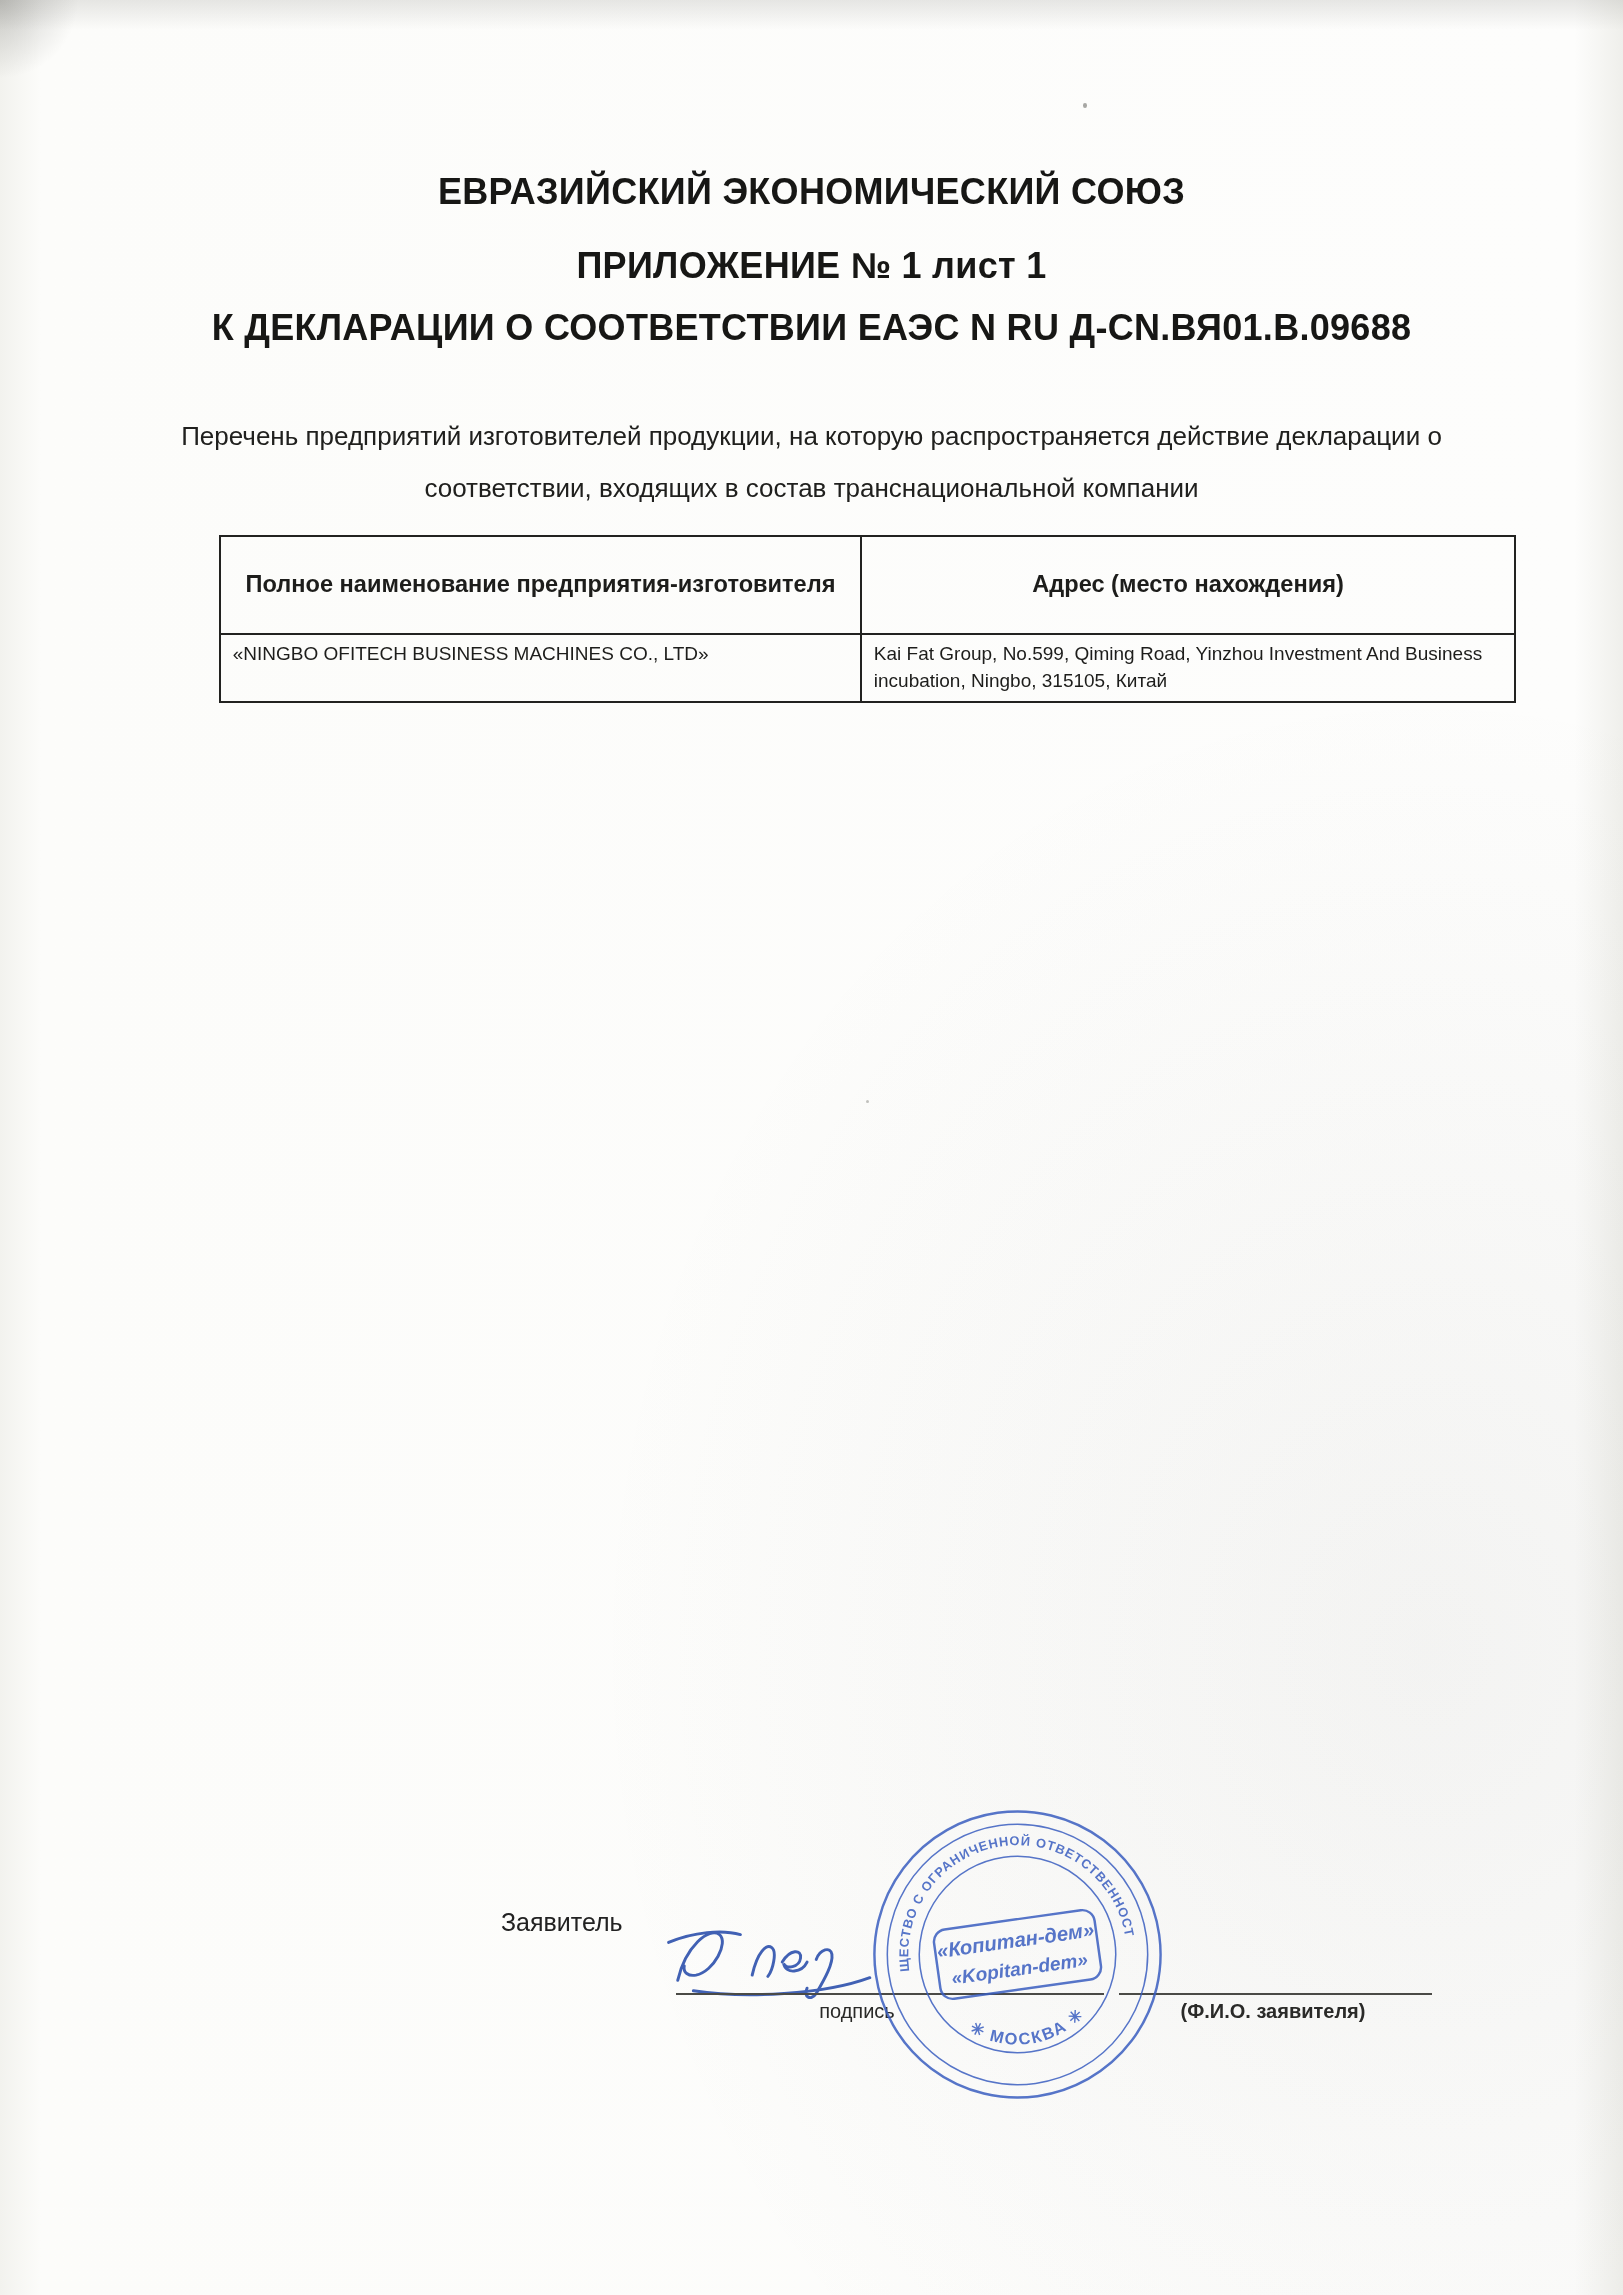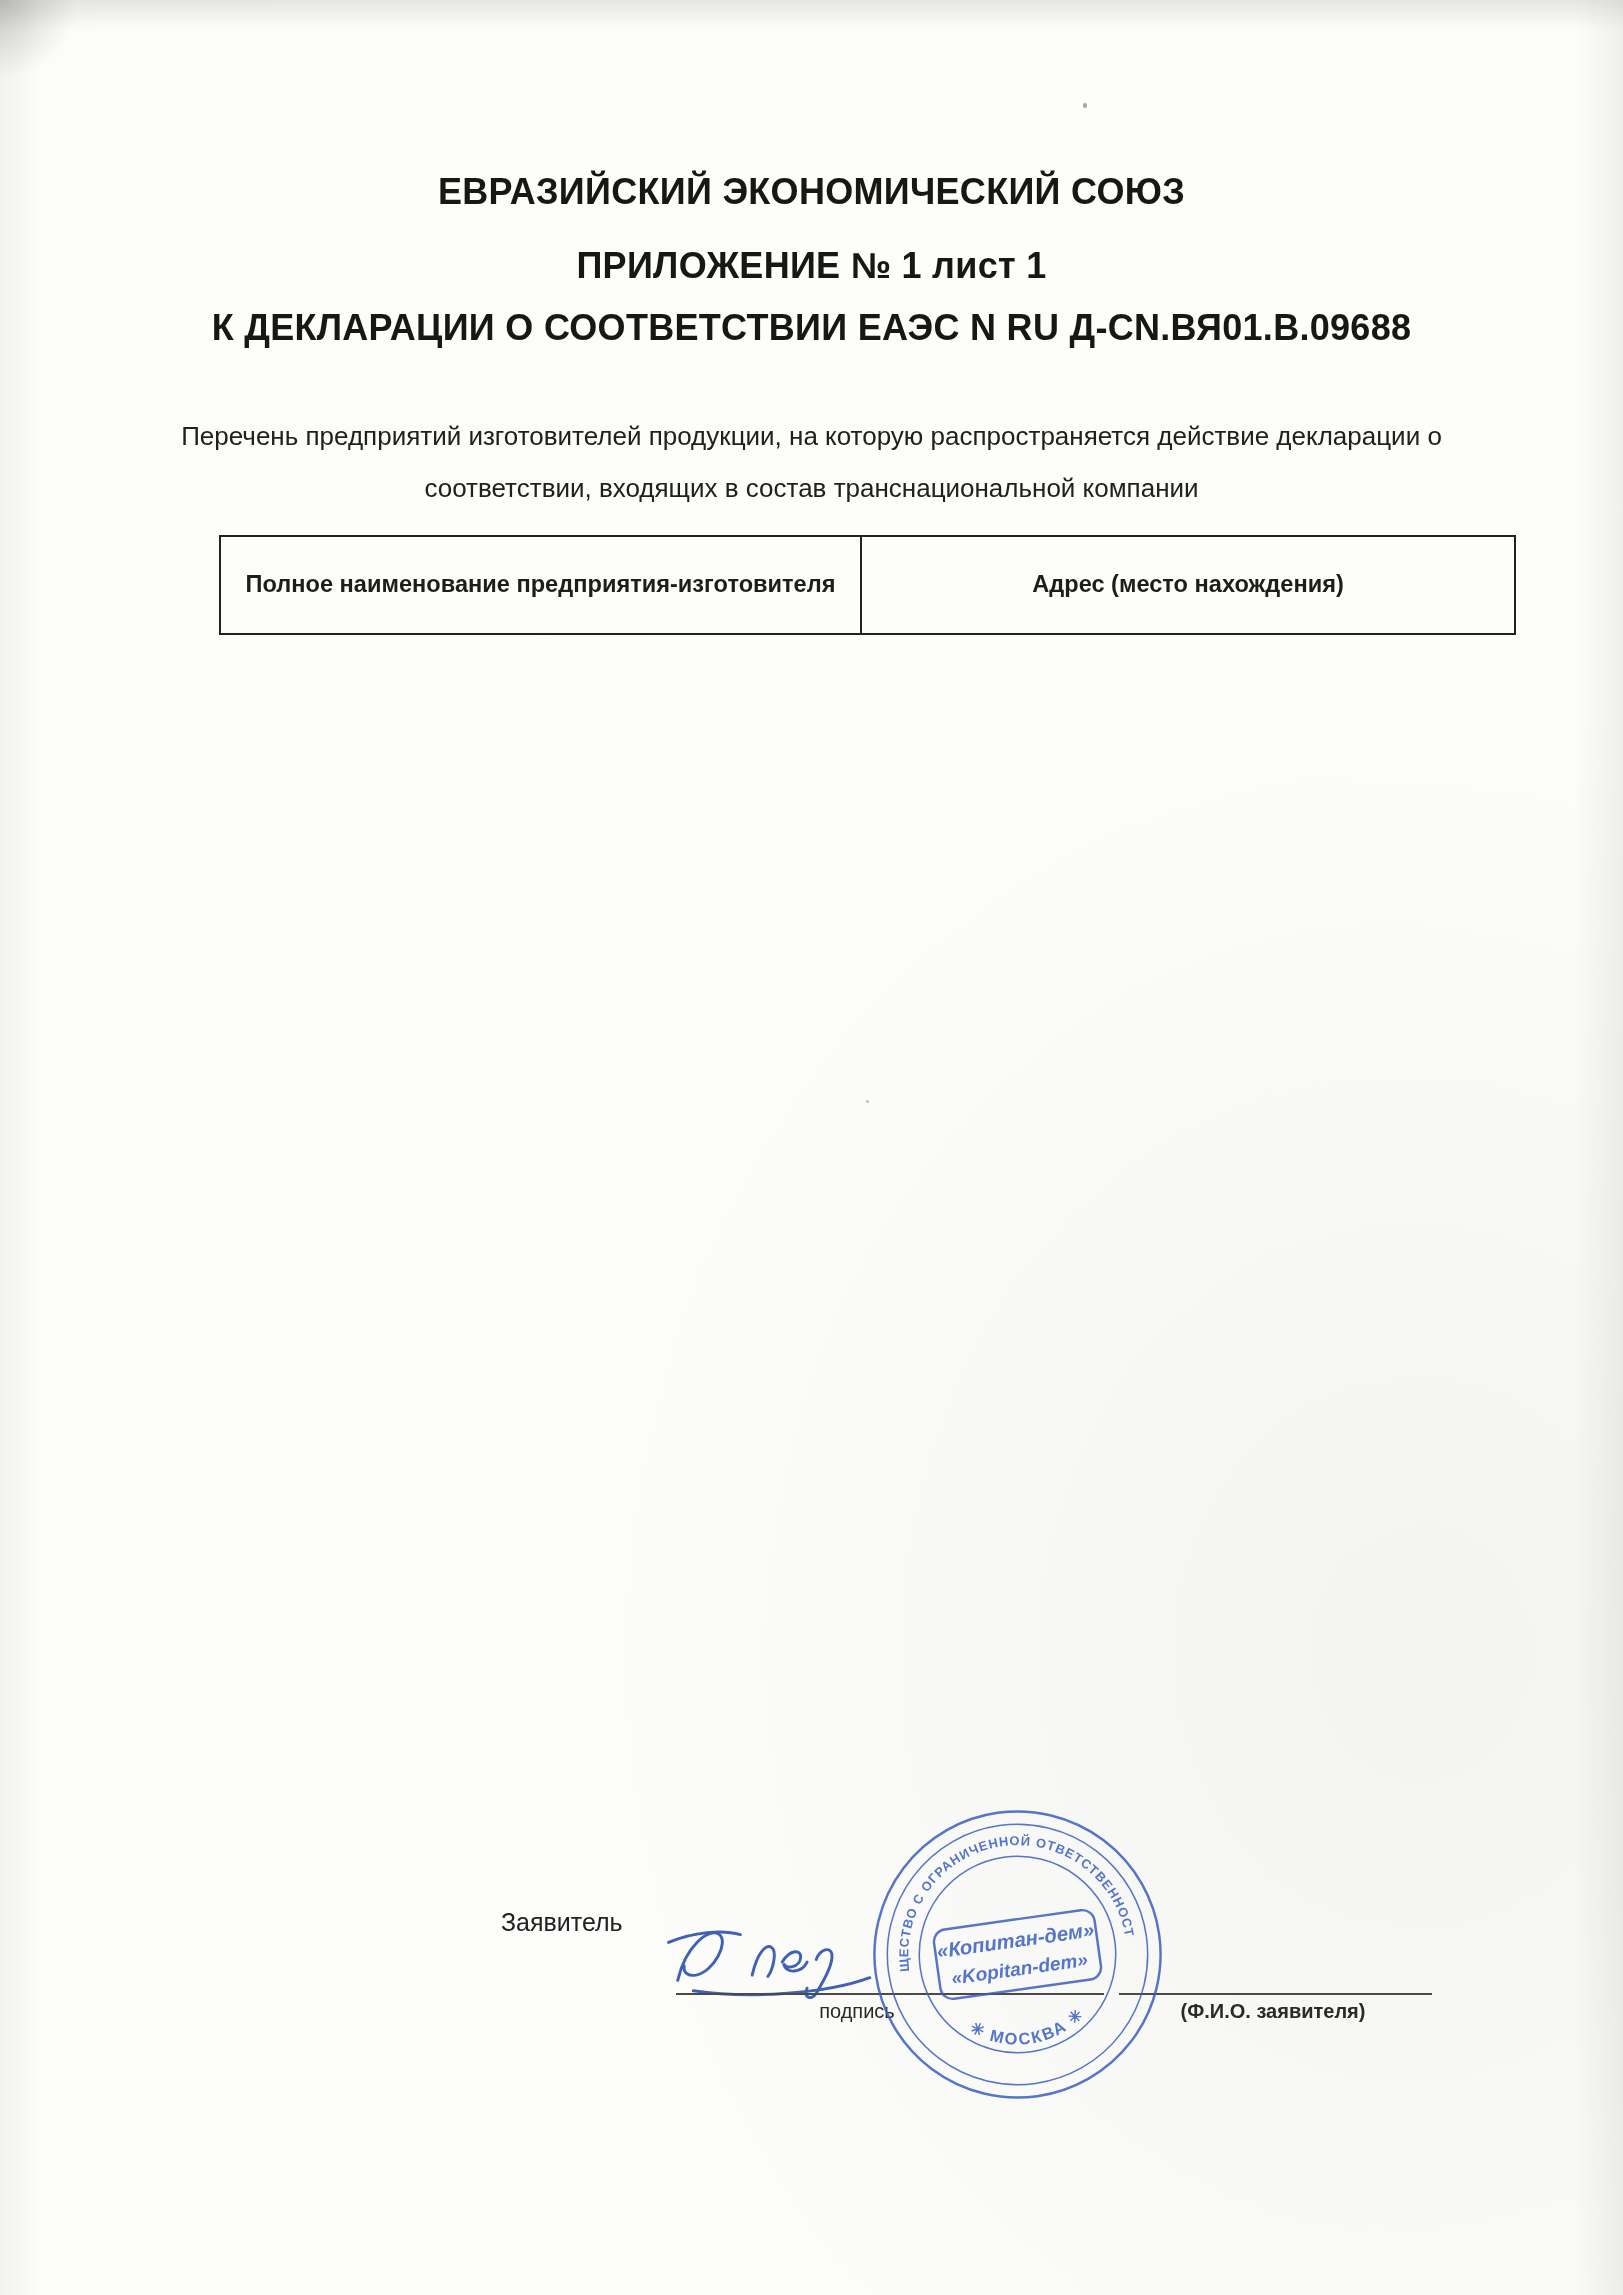--- a/index.html
+++ b/index.html
@@ -109,20 +109,24 @@
         <col class="c1">
         <col class="c2">
       </colgroup>
     <thead>
       <tr>
         <th>Полное наименование предприятия-изготовителя</th>
         <th>Адрес (место нахождения)</th>
       </tr>
     </thead>
     <tbody>
+      <tr>
+        <td>«NINGBO OFITECH BUSINESS MACHINES CO., LTD»</td>
+        <td>Kai Fat Group, No.599, Qiming Road, Yinzhou Investment And Business incubation, Ningbo, 315105, Китай</td>
+      </tr>
     </tbody>
   </table>
 
   <div class="footer-label">Заявитель</div>
 
   <svg class="signature-svg" viewBox="0 0 480 150">
     <g fill="none" stroke="#2d51ad" stroke-width="4.5" stroke-linecap="round" opacity="0.9">
       <path d="M36,100 C48,48 84,18 100,30 C114,42 92,86 64,92 C52,94 44,88 46,78"></path>
       <path d="M22,42 C60,26 104,22 132,30"></path>
       <path d="M150,92 C158,56 172,44 180,50 C188,56 182,84 174,94"></path>

